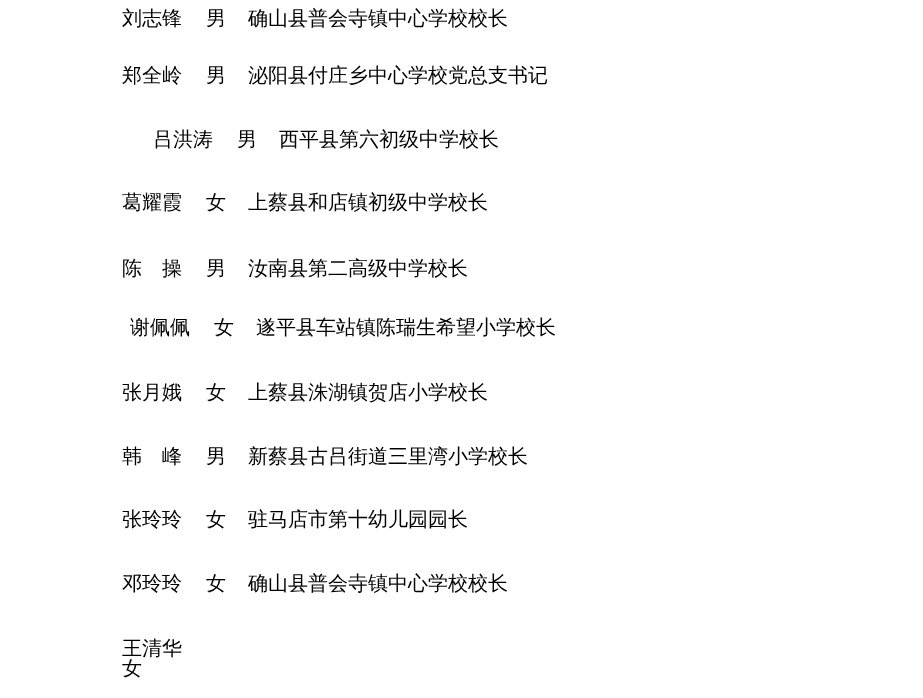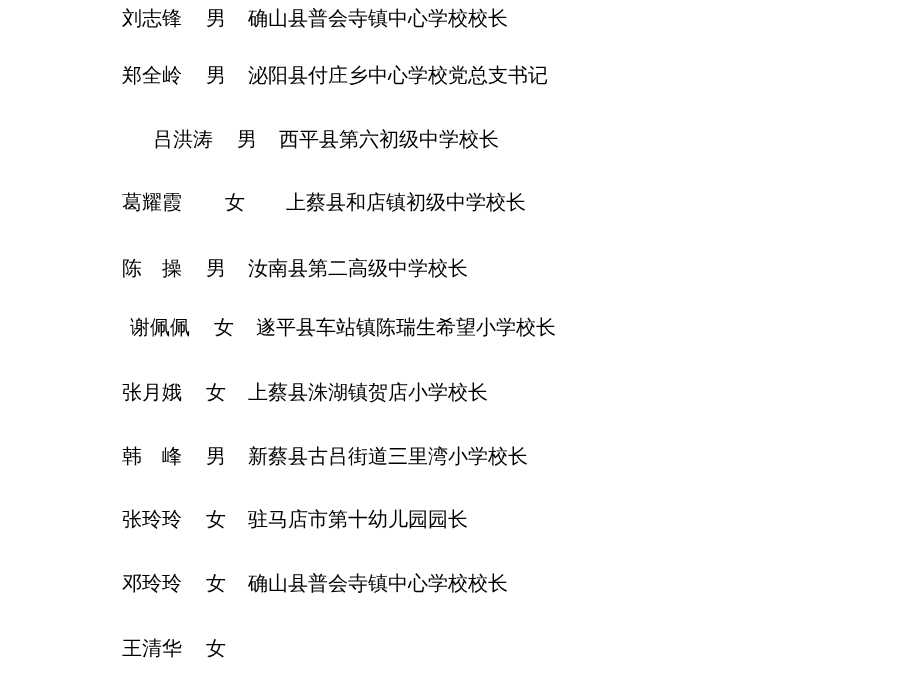--- a/index.html
+++ b/index.html
@@ -45,28 +45,28 @@
     text-align: left;
   }
   .entry .title {
     display: inline-block;
     white-space: pre;
   }
   
   .entry:nth-child(1)  { padding-top: 8px;  }
   .entry:nth-child(2)  { padding-top: 2px;  }
   .entry:nth-child(3)  { padding-top: 2px; margin-left: 31px;  }
-  .entry:nth-child(4)  { padding-top: 2px; gap: 19px;  }
+  .entry:nth-child(4)  { padding-top: 2px;  }
   .entry:nth-child(5)  { padding-top: 4px;  }
   .entry:nth-child(6)  { padding-top: 0px; margin-left: 8px;  }
   .entry:nth-child(7)  { padding-top: 2px;  }
   .entry:nth-child(8)  { padding-top: 2px;  }
   .entry:nth-child(9)  { padding-top: 2px;  }
   .entry:nth-child(10) { padding-top: 2px;  }
-  .entry:nth-child(11) { padding-top: 4px;  }
+  .entry:nth-child(11) { padding-top: 4px; flex-direction: column;  }
 </style>
 </head>
 <body>
 
 <div class="doc">
 
   <div class="entry">
     <span class="name">刘志锋</span>
     <span class="gender">男</span>
     <span class="title">确山县普会寺镇中心学校校长</span>

